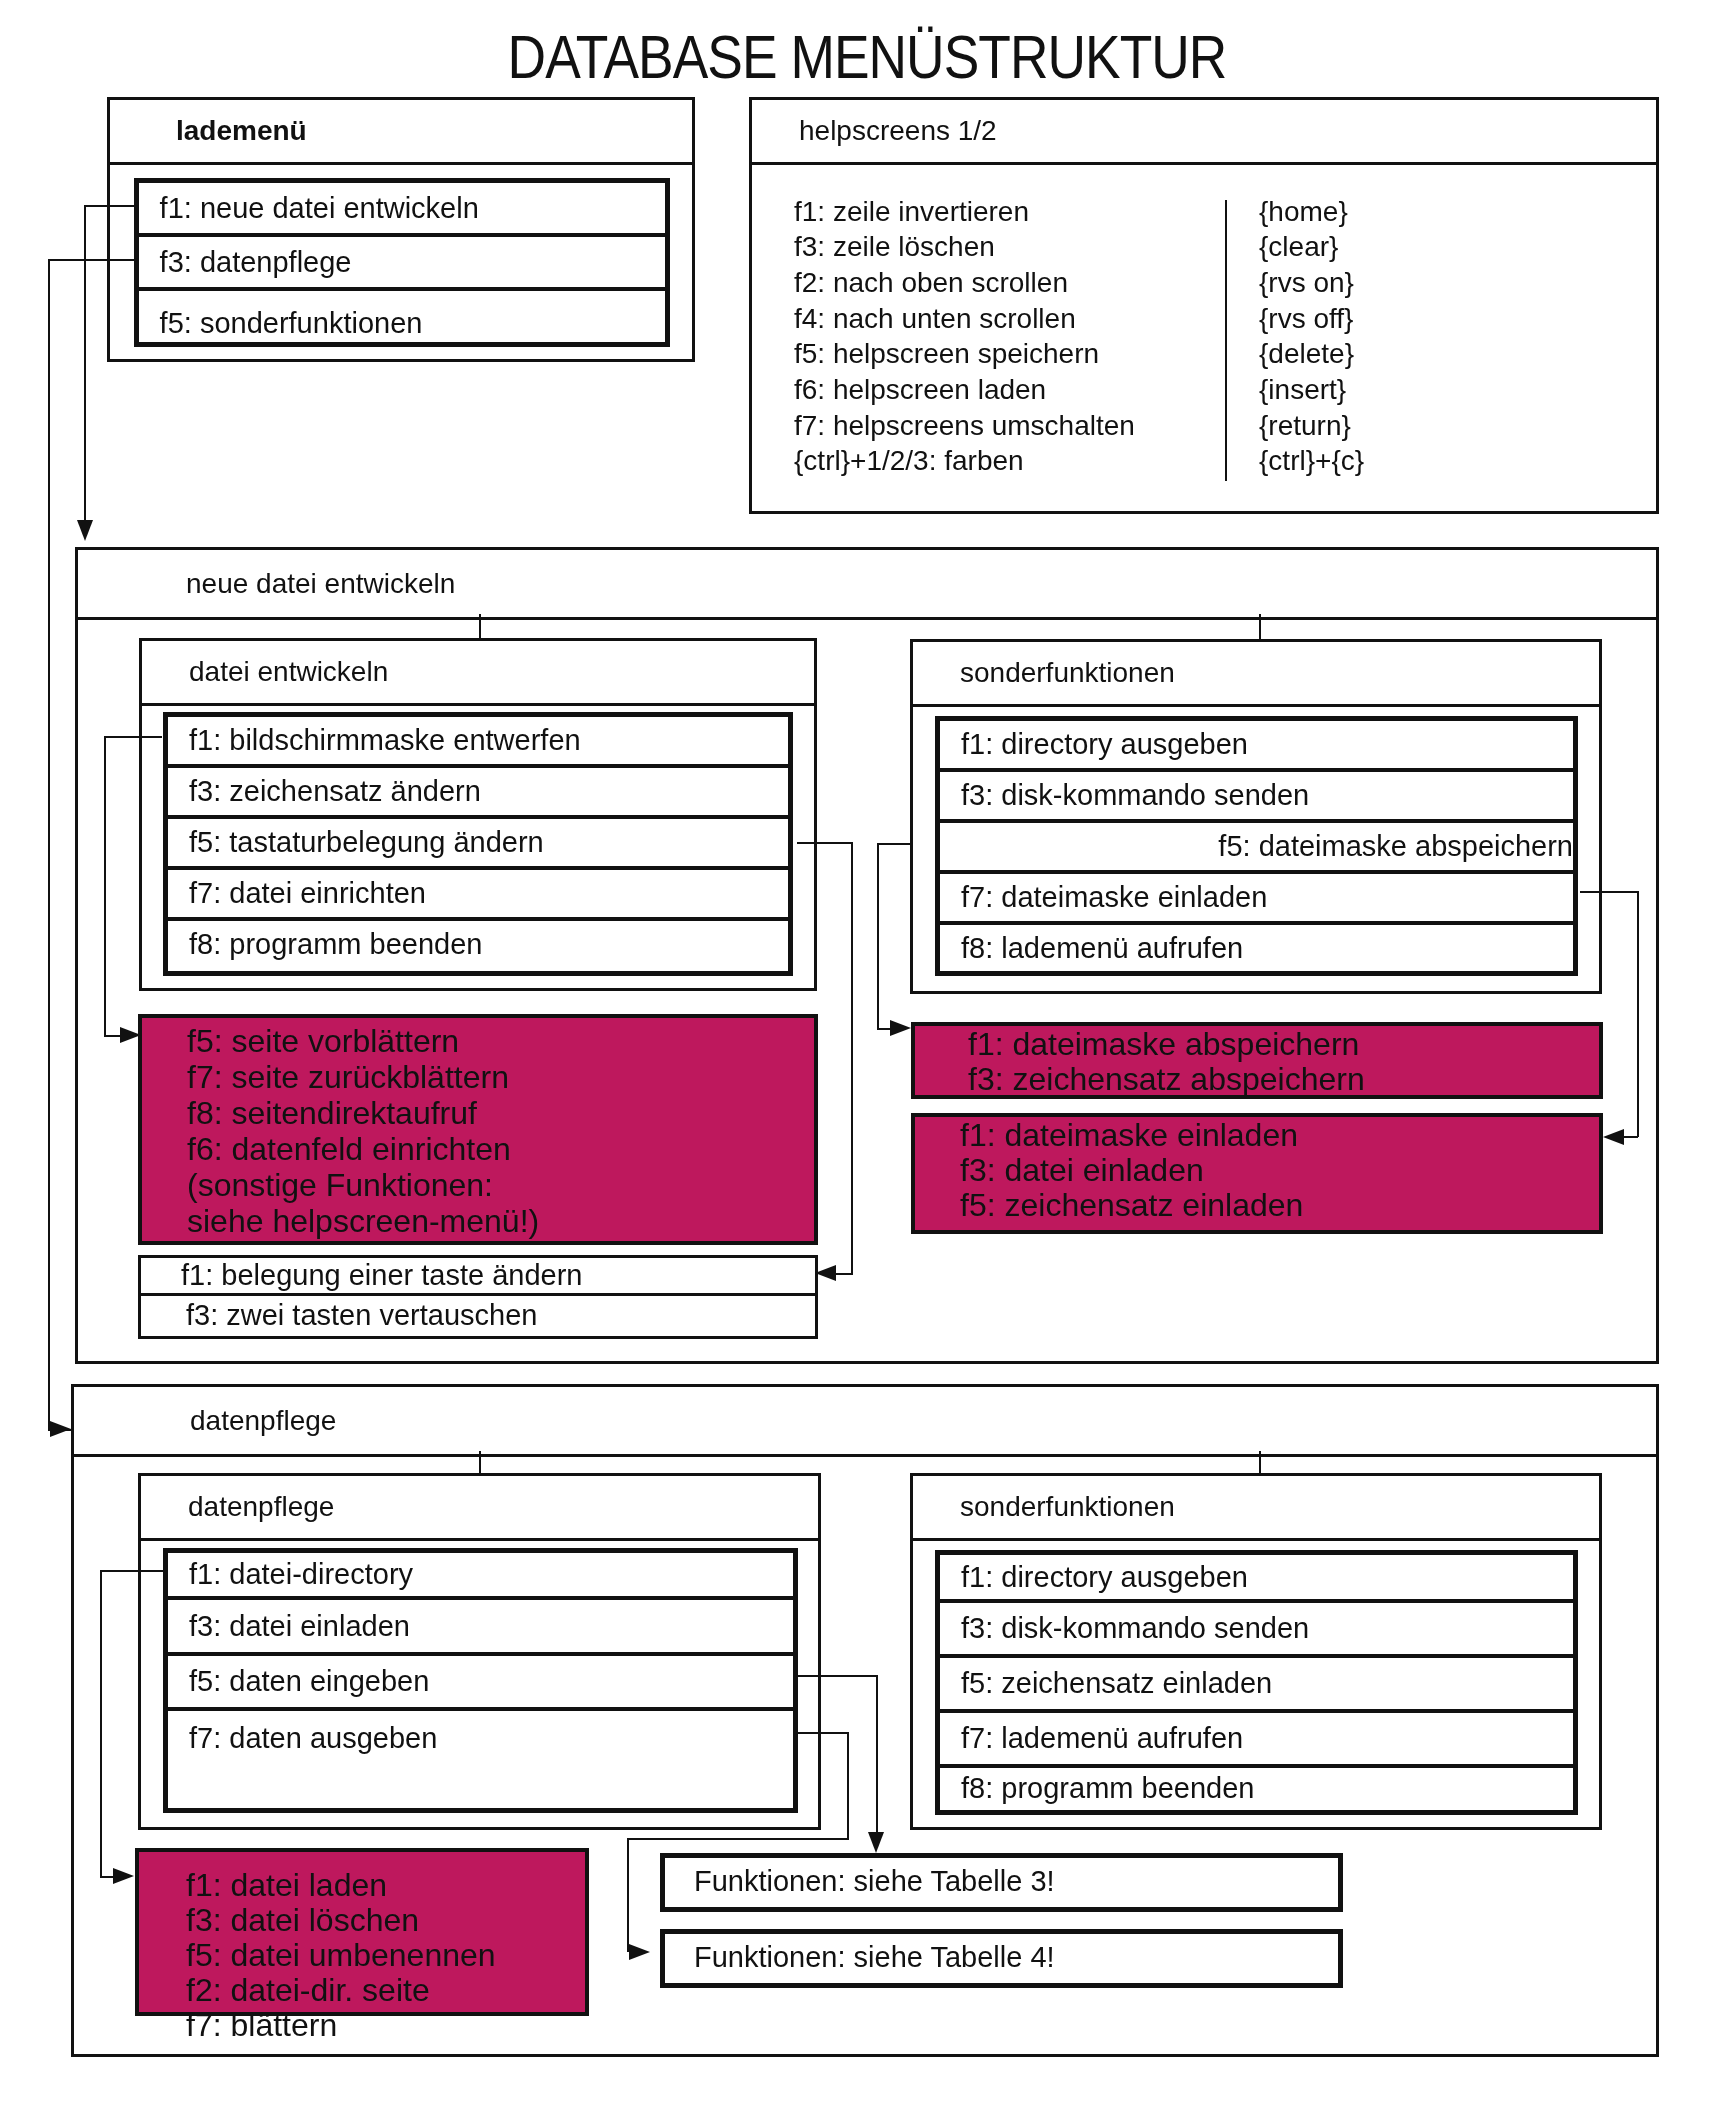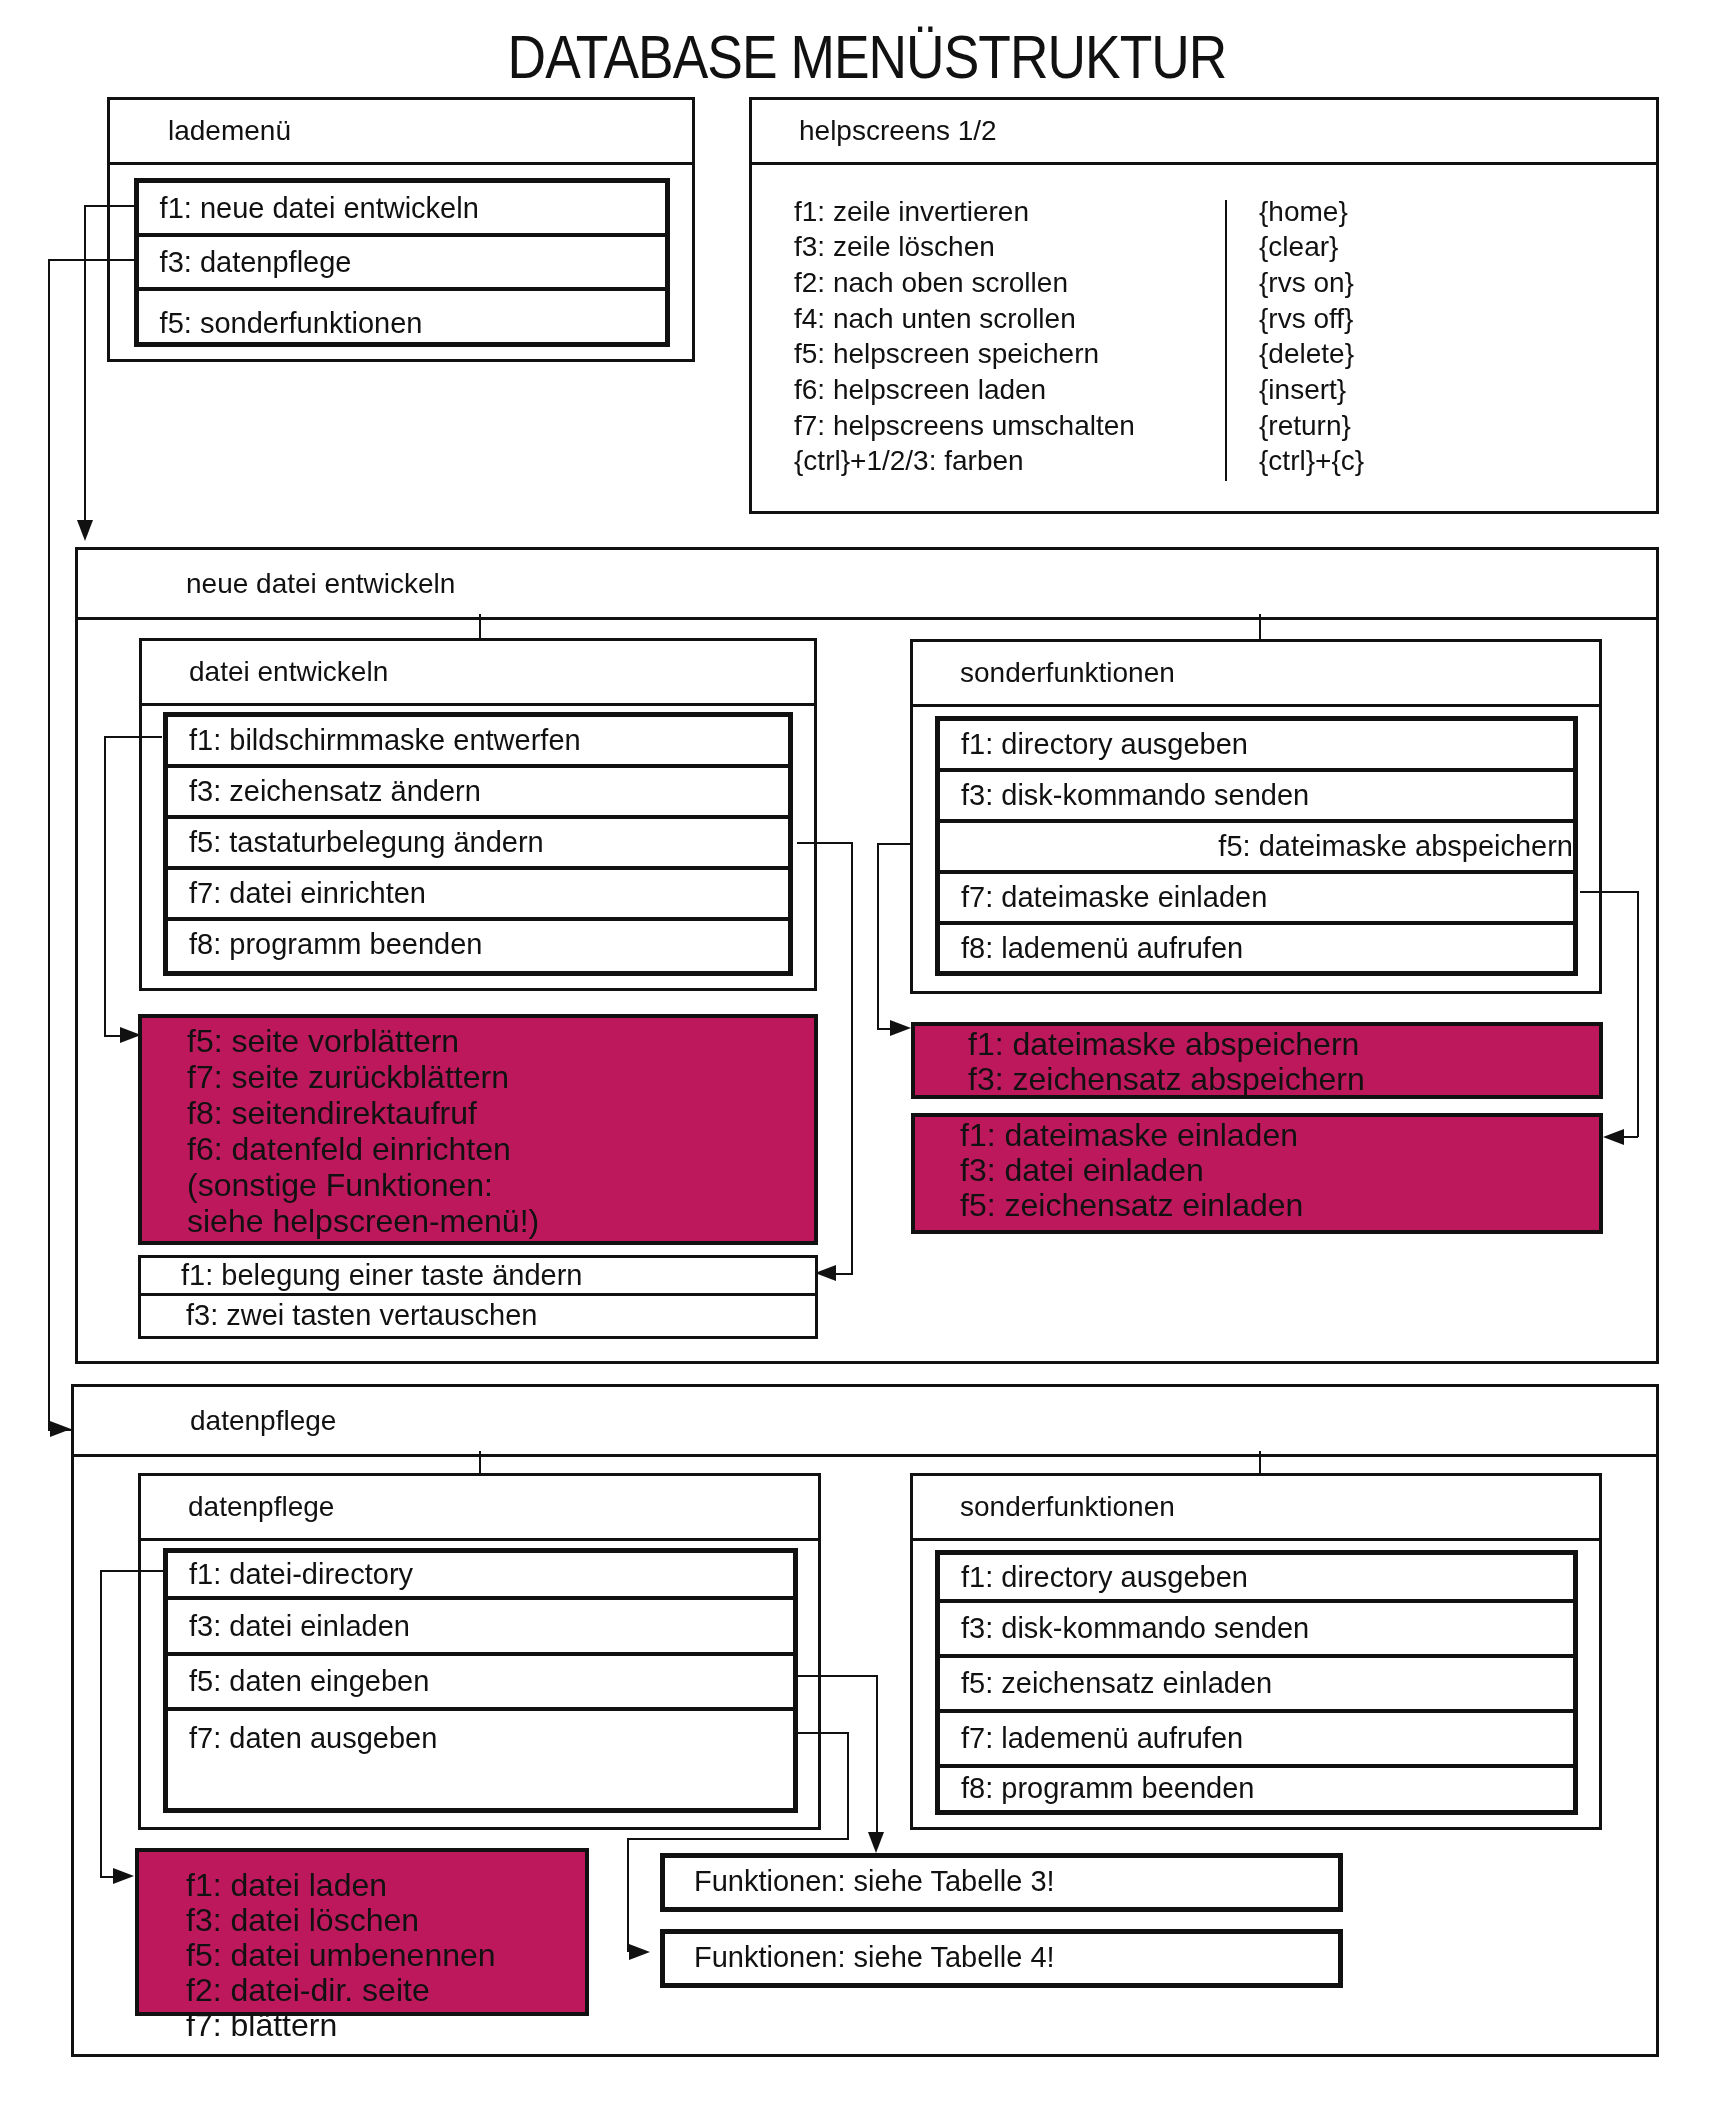--- a/index.html
+++ b/index.html
@@ -27,21 +27,21 @@
   .help-row .k { position:absolute; left:42px; }
   .help-row .v { position:absolute; left:507px; }
 </style>
 </head>
 <body>
 
 <div class="abs title">DATABASE MENÜSTRUKTUR</div>
 
 <div class="abs frame" style="left:107px;top:97px;width:588px;height:265px;">
   <div class="frame-head" style="height:62px;">
-      <span style="left:58px;">lademenü</span>
+      <span style="left:66px;font-weight:bold;">lademenü</span>
     </div>
   <div class="abs menu" style="left:23.6px;top:78px;width:536px;height:169px;">
     <div class="menu-item" style="height:54px;">
         <span>f1: neue datei entwickeln</span>
       </div>
     <div class="menu-item" style="height:54px;">
         <span>f3: datenpflege</span>
       </div>
     <div class="menu-item" style="height:64px;">
         <span>f5: sonderfunktionen</span>

